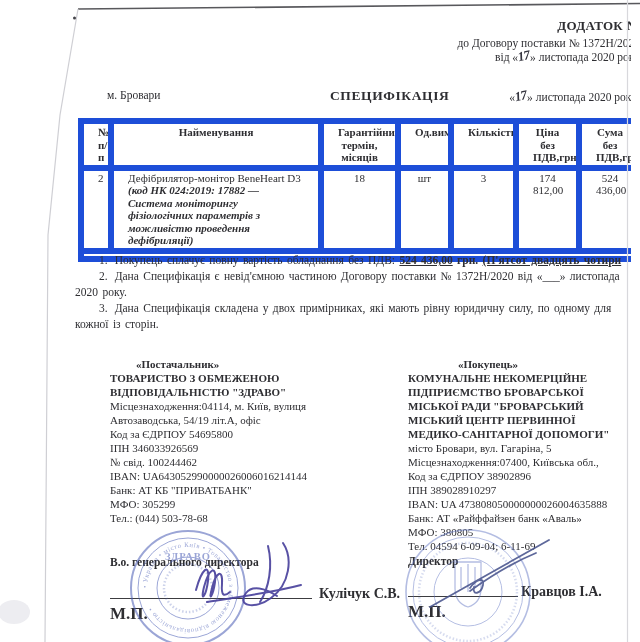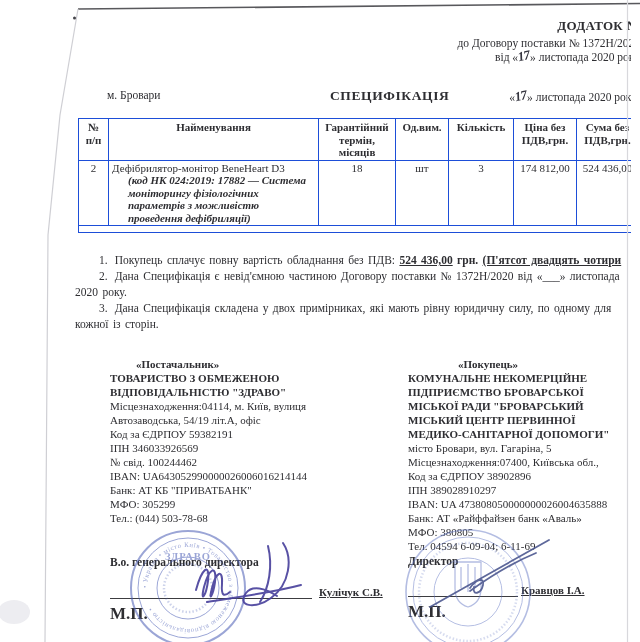--- a/index.html
+++ b/index.html
@@ -9,42 +9,42 @@
   .b{font-weight:bold;}
   
   .hdr-right{position:absolute;top:19px;right:-9px;text-align:right;font-size:11.5px;line-height:14px;}
   .annex{font-size:13px;font-weight:bold;letter-spacing:.3px;margin-bottom:3px;}
   .spec-title{position:absolute;top:72px;left:330px;font-size:13.5px;font-weight:bold;letter-spacing:.6px;margin-top:16px;}
   .city{position:absolute;top:89px;left:107px;font-size:11.5px;}
   .rdate{position:absolute;top:89px;right:-6px;font-size:11.5px;}
   .hand{display:inline-block;font-style:italic;font-weight:bold;font-size:13px;transform:rotate(-12deg) translateY(-1px);letter-spacing:-.5px;color:#34343e;}
   
   table.spec{position:absolute;top:118px;left:78px;border-collapse:collapse;table-layout:fixed;width:560px;font-size:11px;}
-  .spec th,.spec td{border:1px solid #1d4ed8;vertical-align:top;padding:1px 3px;line-height:12.5px;overflow:hidden;}
+  .spec th,.spec td{border:6px solid #1d4ed8;vertical-align:top;padding:1px 14px;line-height:12.5px;overflow:hidden;}
   .spec th{font-weight:bold;text-align:center;padding-top:2px;}
   .spec td.c{text-align:center;}
-  .note{font-style:italic;font-weight:bold;margin-left:16px;}
+  .note{font-style:italic;font-weight:bold;}
   .total-label{text-align:right;font-weight:bold;padding-right:4px;}
   .total-val{font-weight:bold;text-align:center;}
   
   .terms{position:absolute;top:252px;left:75px;width:562px;font-size:11.5px;line-height:16px;white-space:nowrap;word-spacing:1.5px;}
   .terms .ind{padding-left:24px;}
   .tnum{margin-right:7px;}
   .bu{font-weight:bold;text-decoration:underline;}
   
   .party{position:absolute;font-size:11px;line-height:14px;}
   #supplier{top:357px;left:110px;width:262px;}
   #buyer{top:357px;left:408px;width:240px;}
   .role{font-weight:bold;}
   #supplier .role{padding-left:26px;}
   #buyer .role{padding-left:50px;}
   .org{font-weight:bold;}
   .sig-title{position:absolute;font-weight:bold;font-size:11.5px;}
   .sig-line{position:absolute;border-bottom:1.2px solid #3c3c40;height:0;}
-  .sig-name{position:absolute;font-weight:bold;font-size:11px;text-decoration:underline;}
+  .sig-name{position:absolute;font-weight:bold;font-size:14px;}
   .mp{position:absolute;font-weight:bold;font-size:17px;}
   .overlay{position:absolute;left:0;top:0;z-index:5;pointer-events:none;}
 </style>
 </head>
 <body>
 
 <div class="frame">
   <div class="clip">
 
     <div class="hdr-right">
@@ -102,21 +102,21 @@
       <div class="ind"><span class="tnum">3.</span><span>Дана Специфікація складена у двох примірниках, які мають рівну юридичну силу, по одному для</span></div>
       <div>кожної із сторін.</div>
     </div>
 
     <div class="party" id="supplier">
       <div class="role">«Постачальник»</div>
       <div class="org">ТОВАРИСТВО З ОБМЕЖЕНОЮ</div>
       <div class="org">ВІДПОВІДАЛЬНІСТЮ "ЗДРАВО"</div>
       <div>Місцезнаходження:04114, м. Київ, вулиця</div>
       <div>Автозаводська, 54/19 літ.А, офіс</div>
-      <div>Код за ЄДРПОУ 59382191</div>
+      <div>Код за ЄДРПОУ 54695800</div>
       <div>ІПН 346033926569</div>
       <div>№ свід.  100244462</div>
       <div>IBAN: UA643052990000026006016214144</div>
       <div>Банк: АТ КБ "ПРИВАТБАНК"</div>
       <div>МФО: 305299</div>
       <div>Тел.: (044) 503-78-68</div>
     </div>
 
     <div class="party" id="buyer">
       <div class="role">«Покупець»</div>

